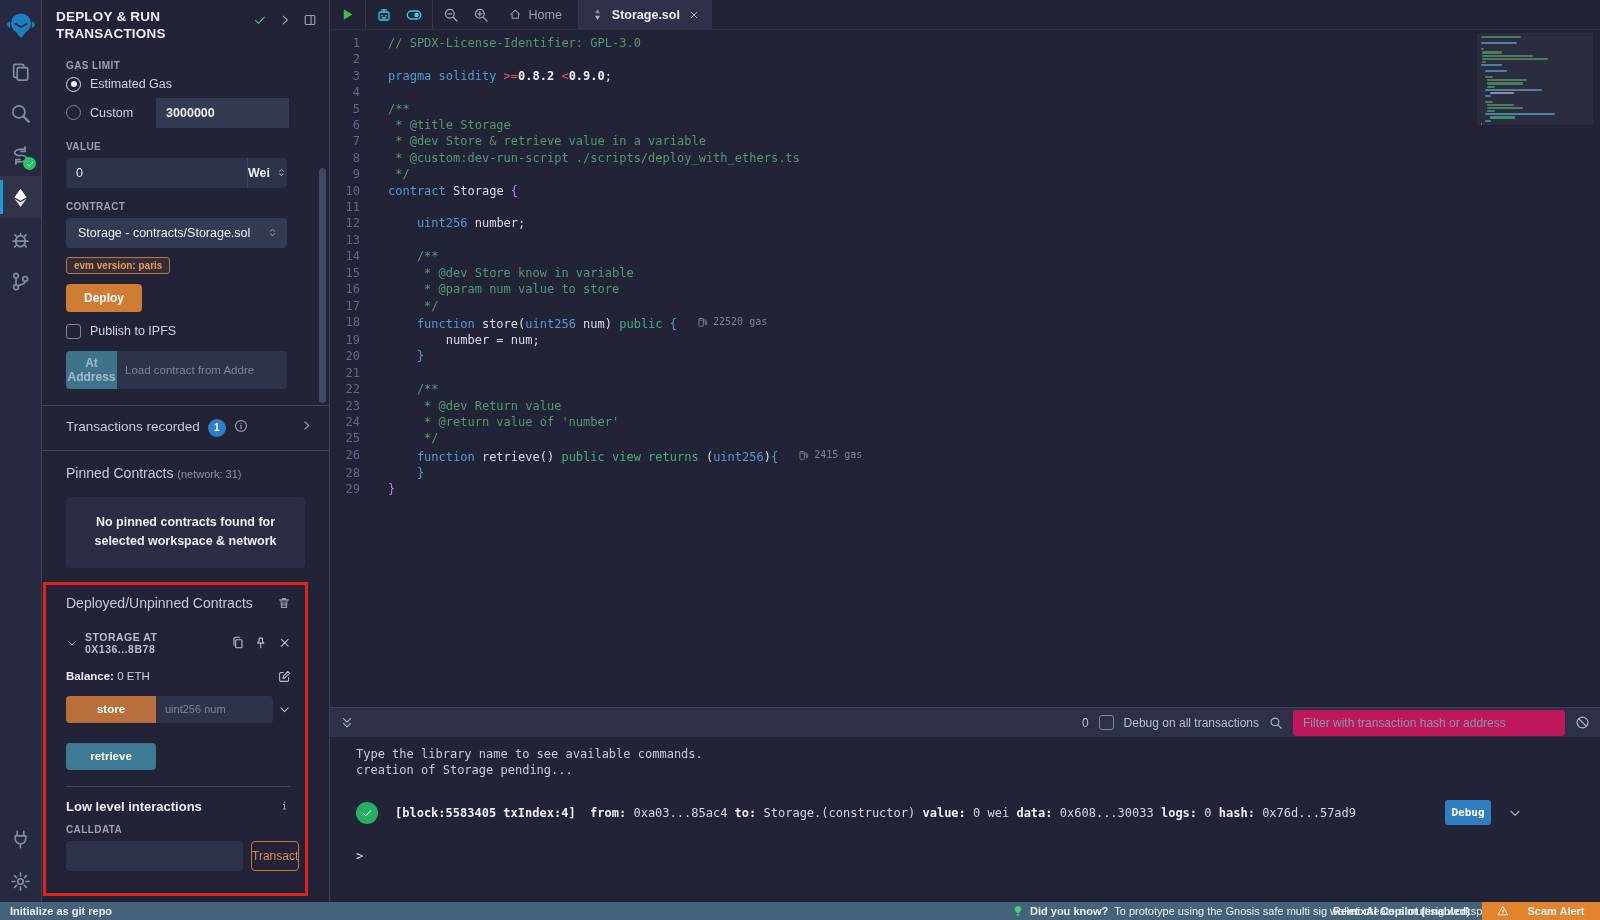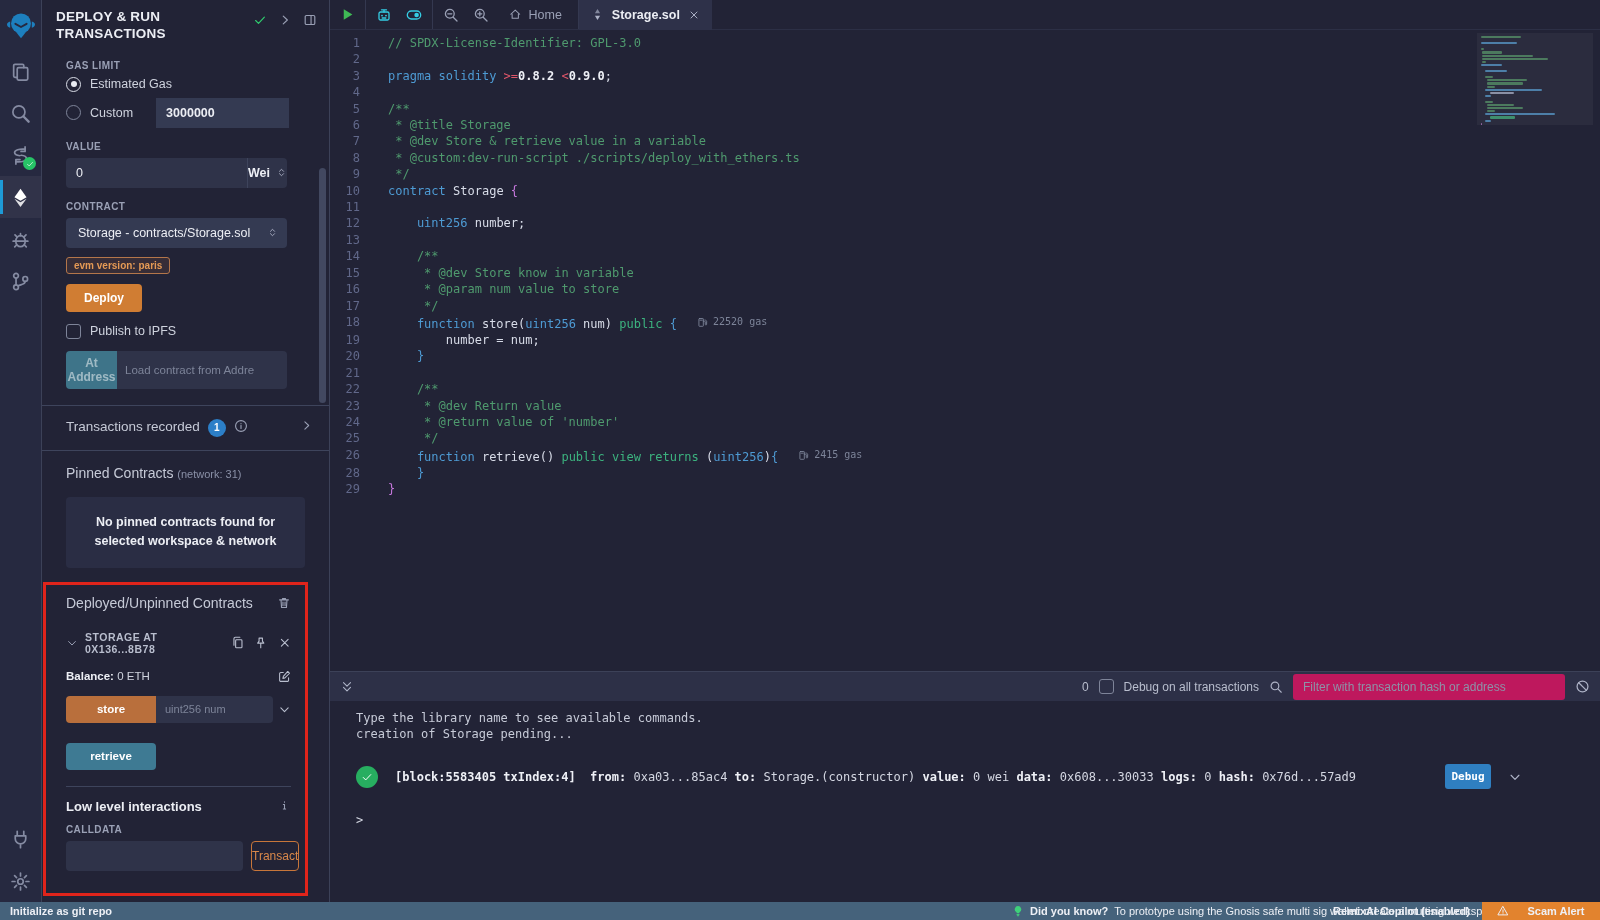--- a/index.html
+++ b/index.html
@@ -139,21 +139,21 @@
     display:flex;align-items:center;padding:0 10px;gap:10px}
   .term-bar .collapse{color:#aeb3c7;font-size:14px;cursor:pointer}
   .term-right{margin-left:auto;display:flex;align-items:center;gap:10px}
   .listen-count{color:#b9bece}
   .listen-label{color:#b9bece;font-size:12px}
   .term-search{color:#aeb3c7;font-size:14px;cursor:pointer}
   .filter-input{width:272px;height:26px;background:#be185d;border:none;border-radius:3px;padding:0 10px;
     color:var(--txt);font-size:12px;outline:none;font-family:"Liberation Sans",sans-serif}
   .filter-input::placeholder{color:#8d93a8}
   .term-ban{color:#aeb3c7;font-size:15px;cursor:pointer}
-  .terminal{height:201px;flex:none;background:var(--bg);font-family:"DejaVu Sans Mono",monospace;
+  .terminal{height:165px;flex:none;background:var(--bg);font-family:"DejaVu Sans Mono",monospace;
     font-size:12px;color:#c7cbd8;position:relative;padding:9px 0 0 26px}
   .term-line{line-height:16px;white-space:pre}
   .tx-row{display:flex;align-items:center;margin-top:22px;gap:17px;padding-right:78px}
   .tx-check{width:22px;height:22px;border-radius:50%;background:#27ae60;color:#fff;font-size:12px;flex:none;
     display:flex;align-items:center;justify-content:center}
   .tx-text{flex:1;white-space:nowrap;overflow:hidden;color:#d4d7e2}
   .tx-text b{color:#eef0f6}
   .debug-btn{width:46px;height:25px;background:var(--blue);color:#fff;font-weight:bold;font-size:11px;
     font-family:"DejaVu Sans Mono",monospace;border-radius:3px}
   .tx-row .chevdown{color:#aeb3c7;font-size:14px;cursor:pointer}

